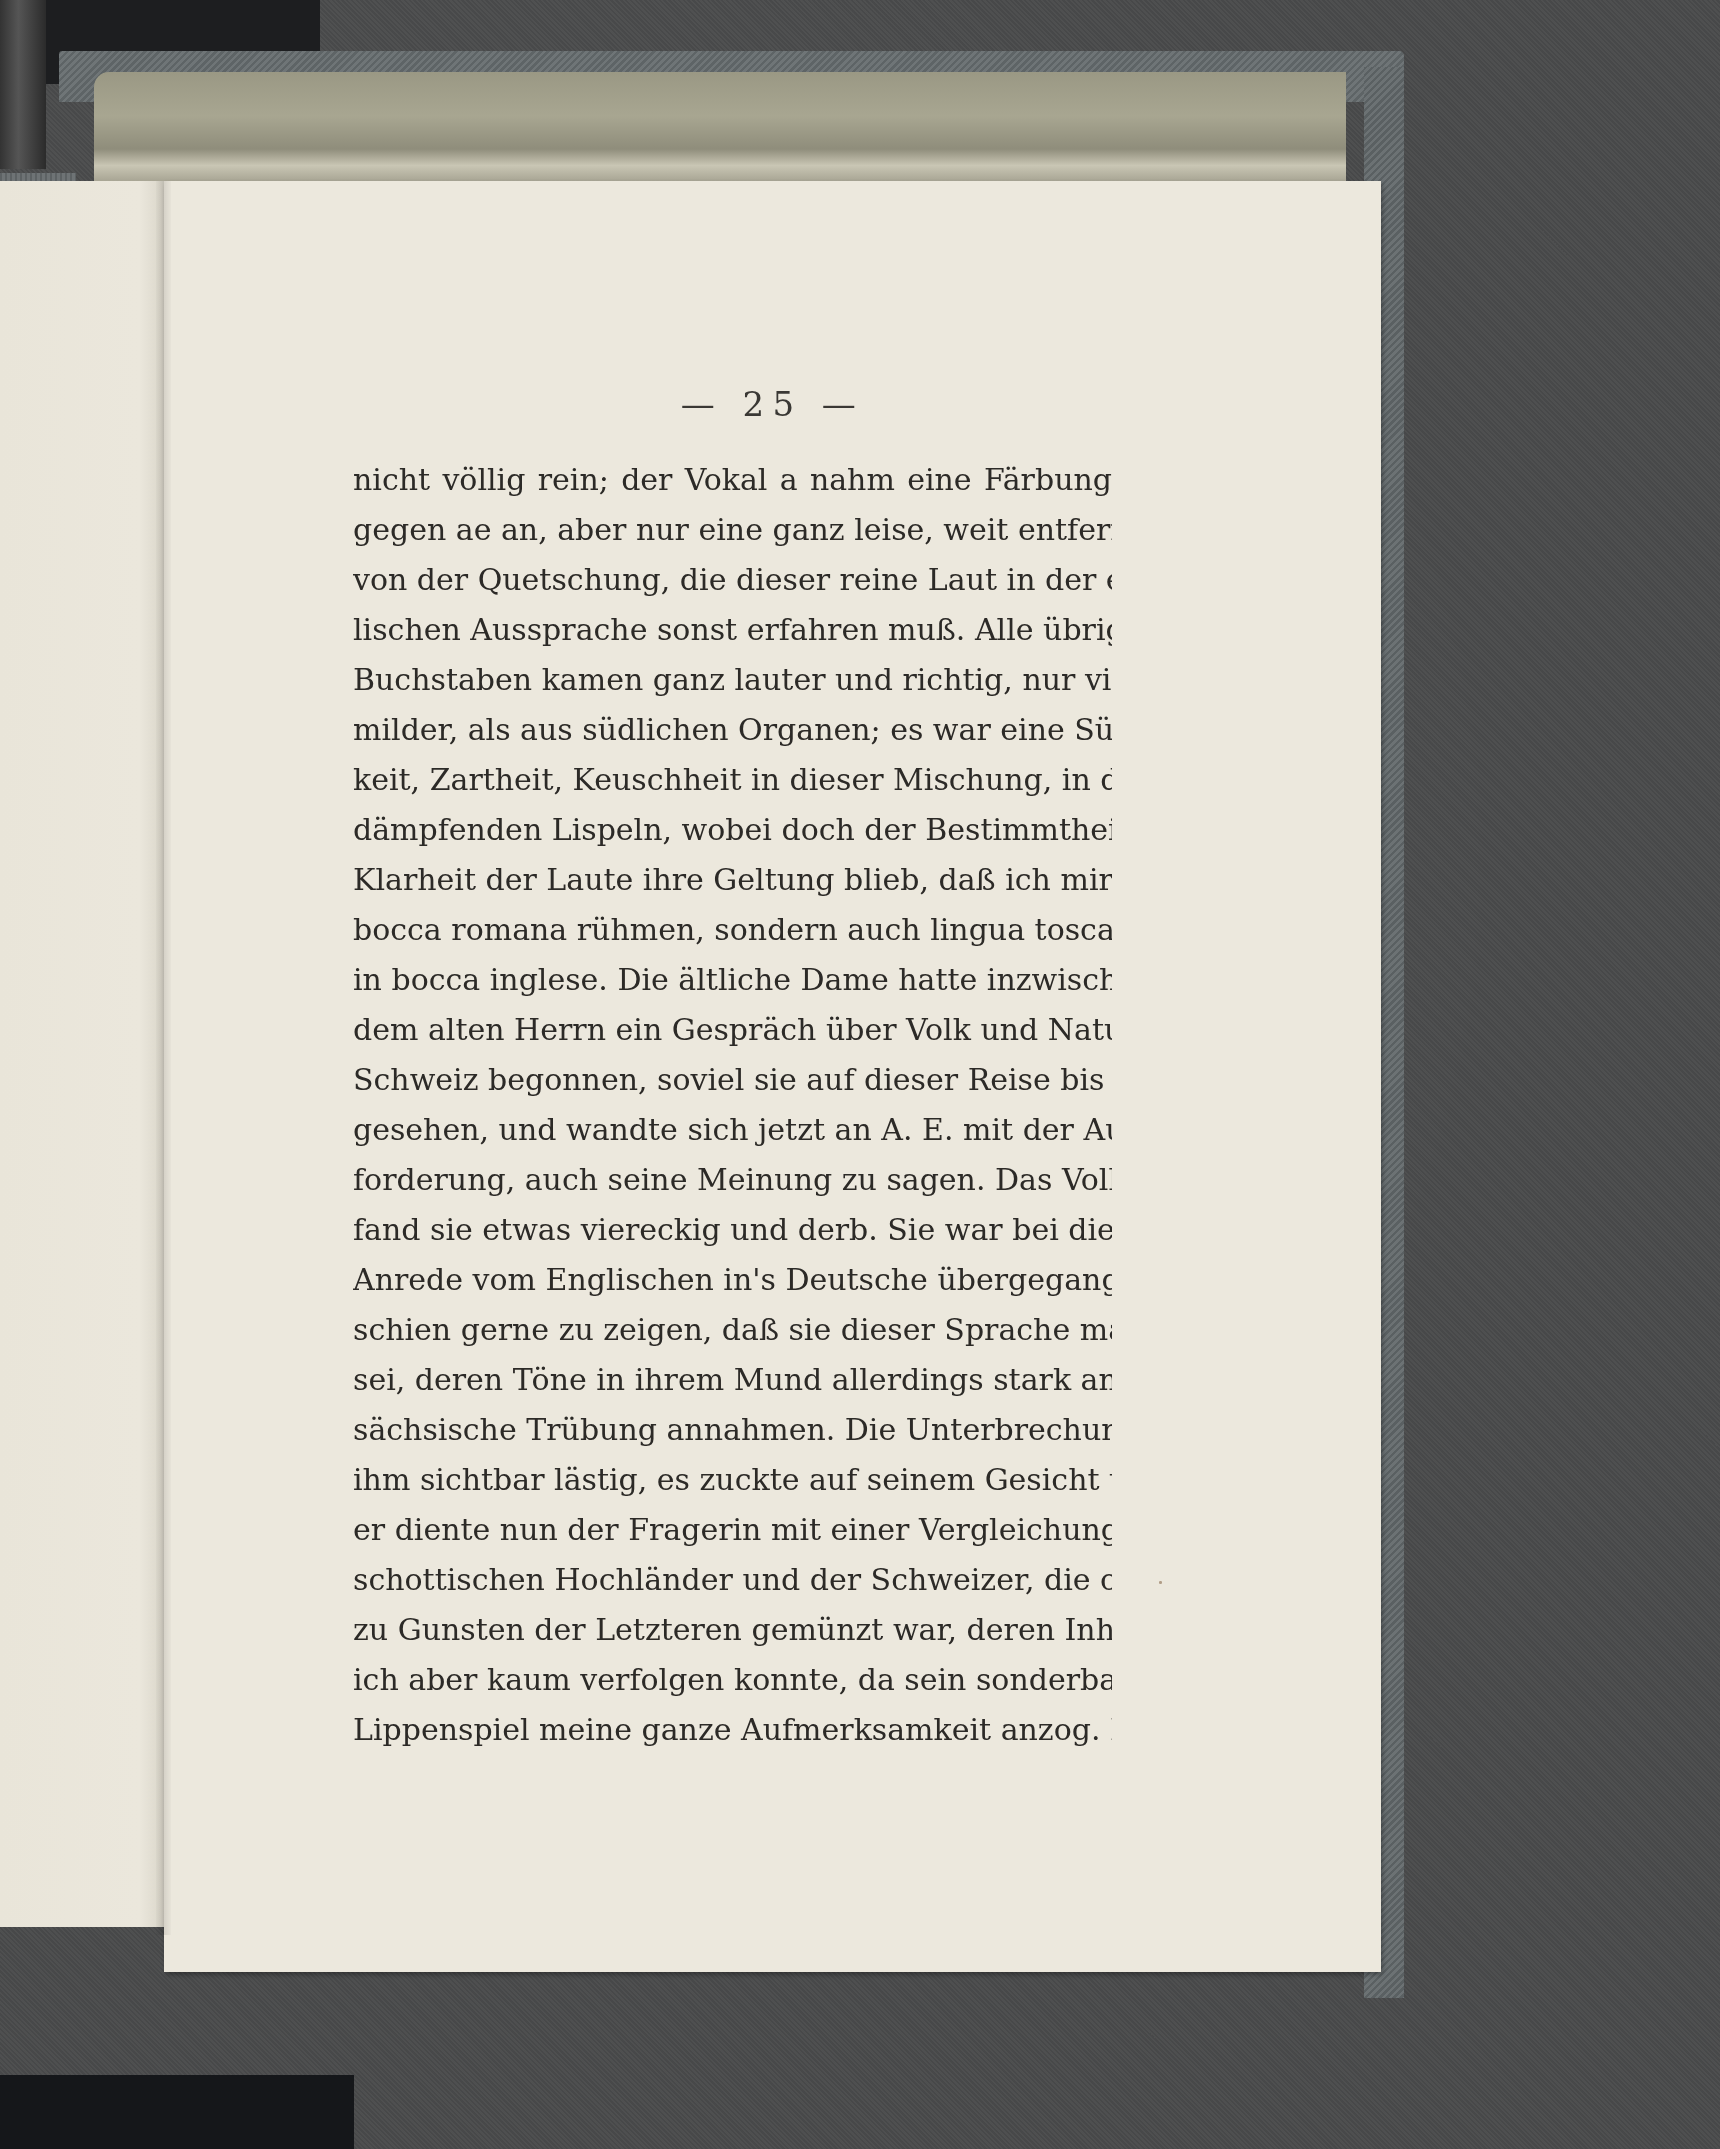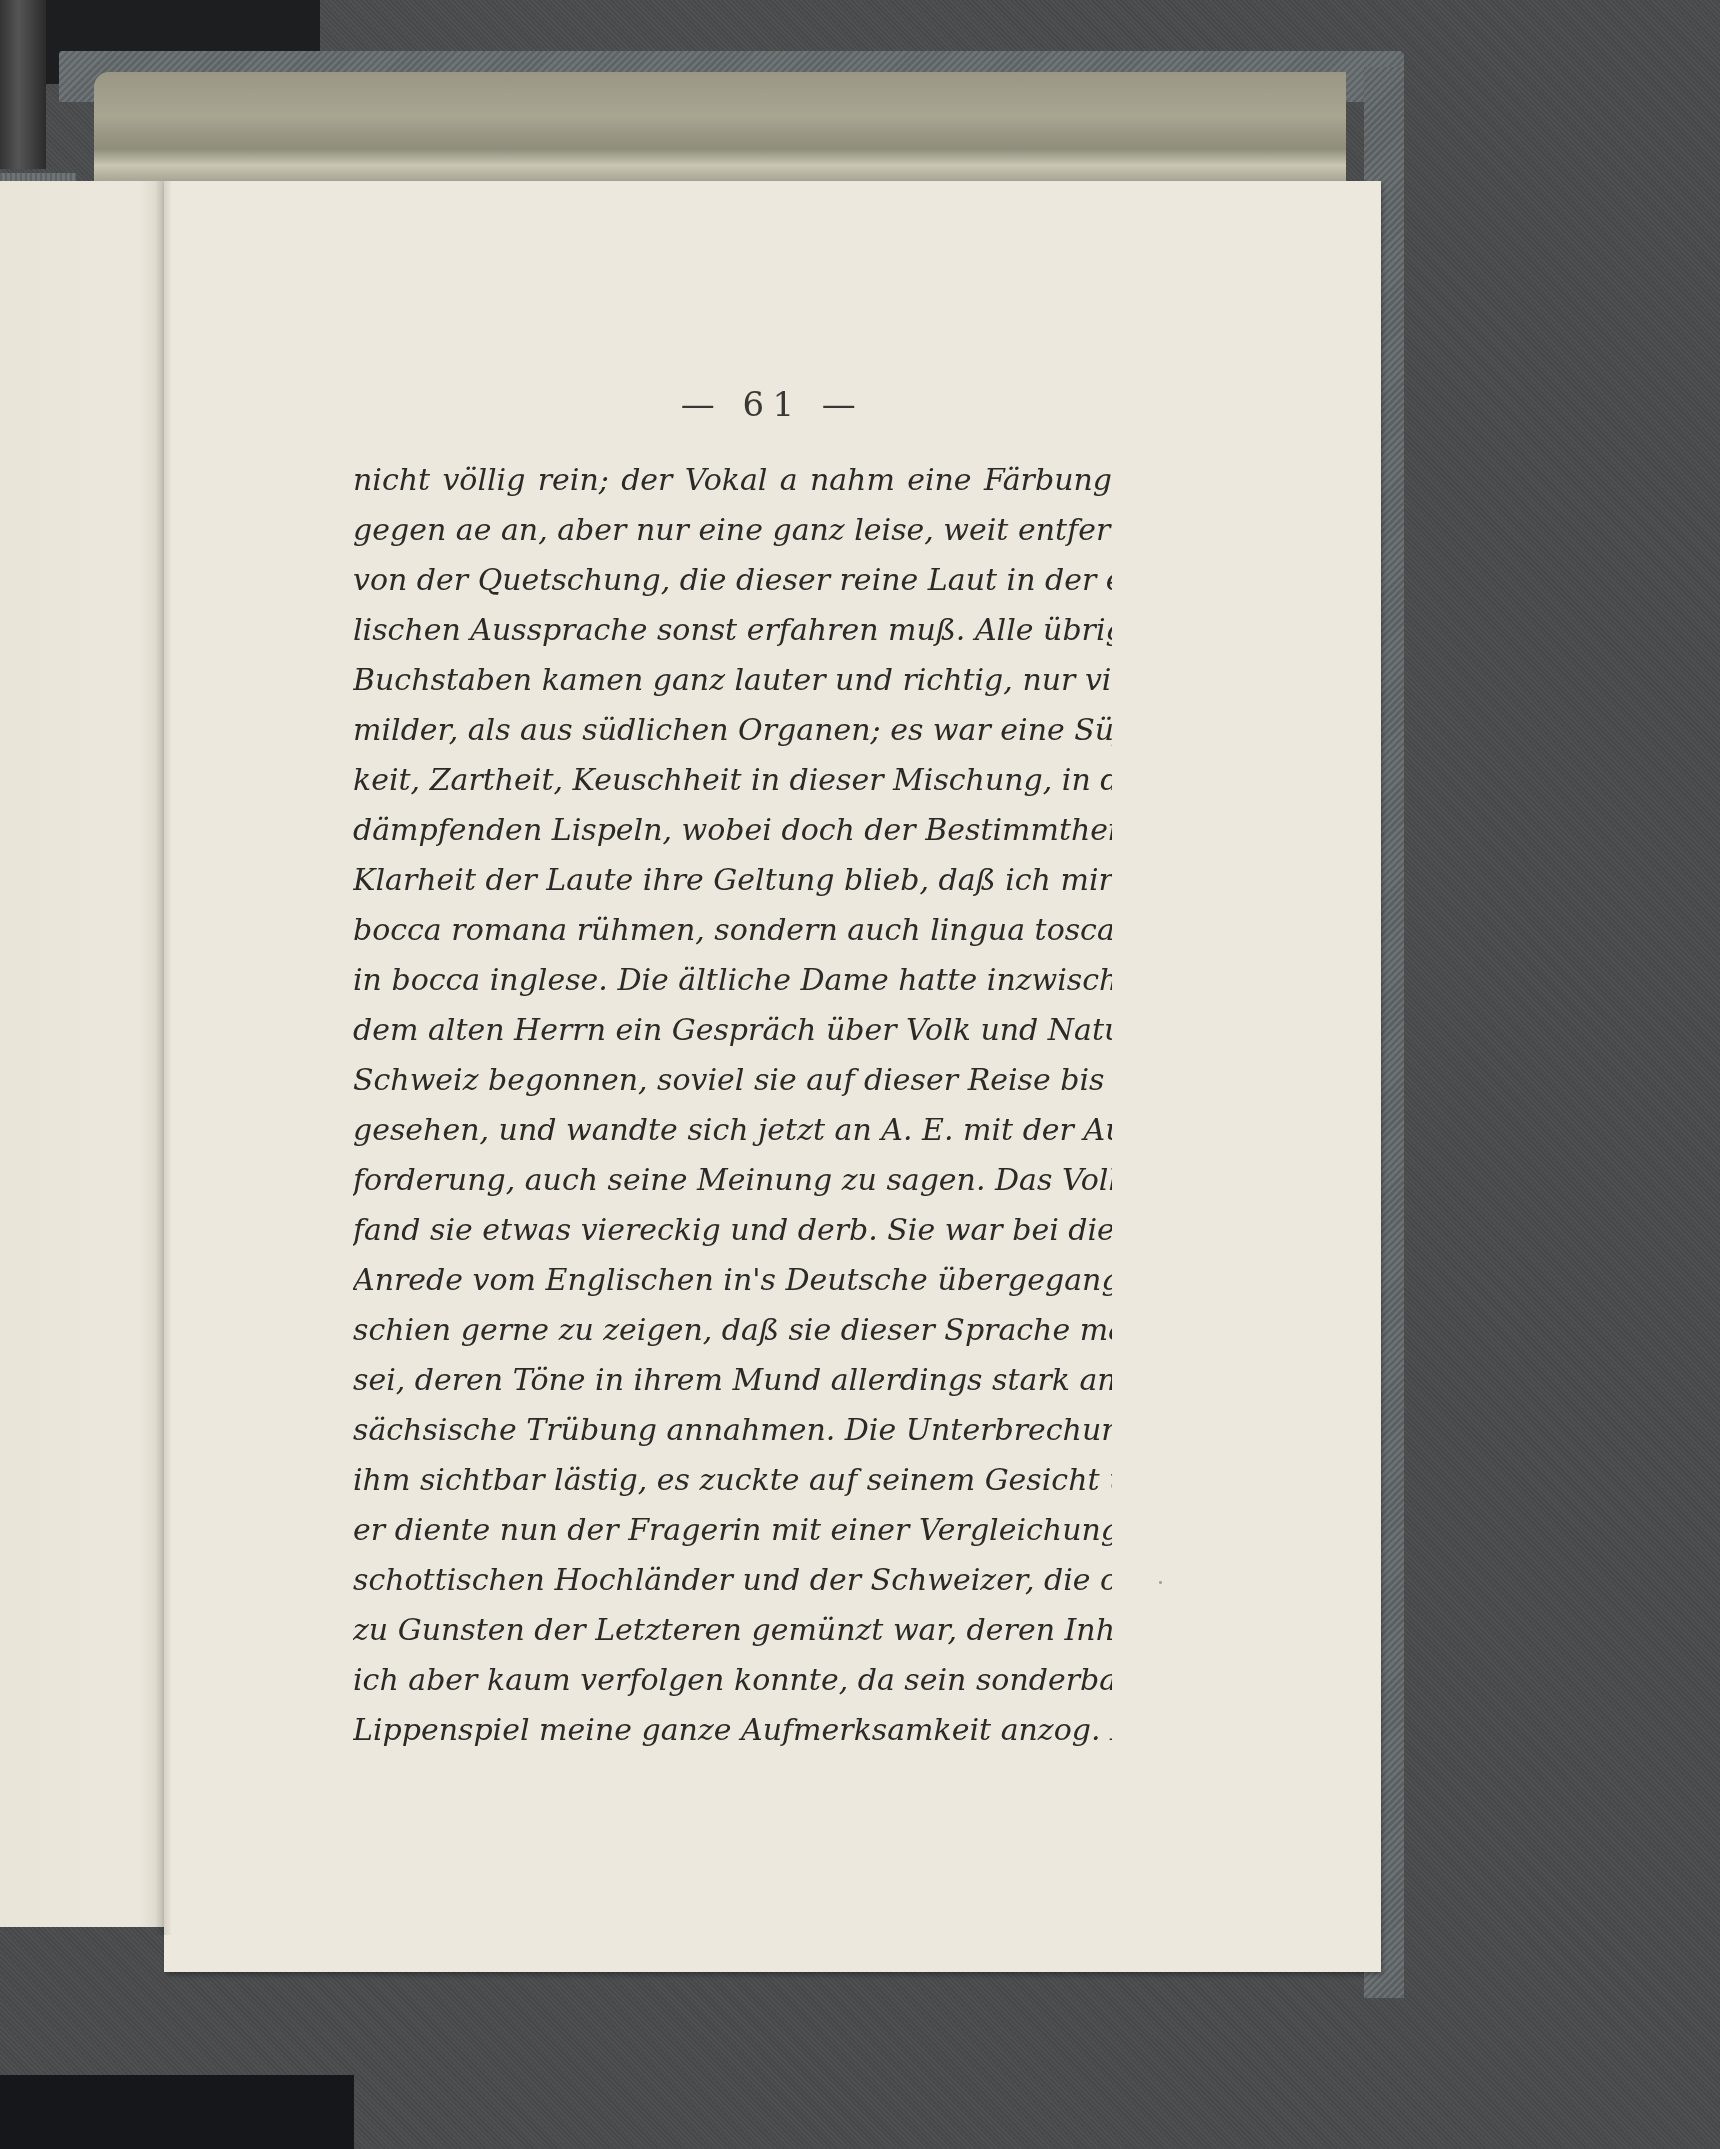--- a/index.html
+++ b/index.html
@@ -12,21 +12,21 @@
   .dark-band-bottom { position:absolute; left:0; top:2075px; width:354px; height:75px; background:#15171a; }
   .left-spine-top { position:absolute; left:0; top:0; width:46px; height:169px; background:linear-gradient(90deg,#333 0,#555 40%,#2b2b2b 100%); }
   .cover-board-top { position:absolute; left:59px; top:51px; width:1345px; height:51px; background:repeating-linear-gradient(135deg,#5e6466 0 2.5px,#6f7577 2.5px 5px); border-radius:3.4px 5px 0 0; }
   .cover-board-right { position:absolute; left:1364px; top:67px; width:40px; height:1931px; background:repeating-linear-gradient(135deg,#5a6062 0 2.5px,#6c7274 2.5px 5px); }
   .cover-left-strip { position:absolute; left:0; top:173px; width:76px; height:46px; background:repeating-linear-gradient(90deg,#5d6264 0 2.5px,#6e7375 2.5px 5px); }
   .page-block-top { position:absolute; left:94px; top:72px; width:1252px; height:110px; background:linear-gradient(180deg,#9a9884 0%,#a8a691 40%,#8f8d7b 70%,#c9c6b4 85%,#a6a392 100%); border-top-left-radius:15px; }
   .left-page { position:absolute; left:0; top:181px; width:164px; height:1746px; background:linear-gradient(90deg,#e9e5d9 0%,#ebe7dc 85%,#d9d5c9 100%); }
   .gutter-shadow { position:absolute; left:156px; top:181px; width:15px; height:1754px; background:linear-gradient(90deg,rgba(0,0,0,0.02),rgba(0,0,0,0.10),rgba(0,0,0,0.02)); z-index:3; }
   .page { position:absolute; left:164px; top:181px; width:1217px; height:1791px; background:#ece8dd; box-shadow: 1.7px 2.5px 5px rgba(0,0,0,0.35); }
   .page-number { position:absolute; left:0; right:0; top:384px; text-align:center; font-family:"DejaVu Serif", serif; font-size:34px; color:#3a3834; letter-spacing:8.4px; }
-  .text-block { position:absolute; left:353px; top:455px; width:759px; font-family:"DejaVu Serif", serif; font-size:30px; color:#2c2a27;font-style:italic; }
+  .text-block { position:absolute; left:353px; top:455px; width:759px; font-family:"DejaVu Serif", serif; font-size:30px; color:#2c2a27; }
   .line { height:50px; line-height:50px; white-space:nowrap; text-align:justify; text-align-last:justify; overflow:hidden; }
   .line.last { text-align-last:justify; }
   .speck { position:absolute; width:2.5px; height:2.5px; border-radius:50%; background:#8a6b4f; opacity:0.6; }
 </style>
 </head>
 <body>
 
 <div class="bg-felt"></div>
 <div class="dark-band-top"></div>
 <div class="left-spine-top"></div>
@@ -36,21 +36,21 @@
 <div class="page-block-top"></div>
 <div class="left-page"></div>
 <div class="dark-band-bottom"></div>
 
 <div class="page">
   <span class="speck" style="left:995px;top:1400px;"></span>
   <span class="speck" style="left:337px;top:1248px;"></span>
 </div>
 <div class="gutter-shadow"></div>
 
-<div class="page-number" style="left:164px;width:1217px;right:auto;">— 61 —</div>
+<div class="page-number" style="left:164px;width:1217px;right:auto;">— 25 —</div>
 
 <div class="text-block">
   <div class="line">nicht völlig rein; der Vokal a nahm eine Färbung</div>
   <div class="line">gegen ae an, aber nur eine ganz leise, weit entfernt</div>
   <div class="line">von der Quetschung, die dieser reine Laut in der eng=</div>
   <div class="line">lischen Aussprache sonst erfahren muß.  Alle übrigen</div>
   <div class="line">Buchstaben kamen ganz lauter und richtig, nur viel</div>
   <div class="line">milder, als aus südlichen Organen; es war eine Süßig=</div>
   <div class="line">keit, Zartheit, Keuschheit in dieser Mischung, in diesem</div>
   <div class="line">dämpfenden Lispeln, wobei doch der Bestimmtheit und</div>

